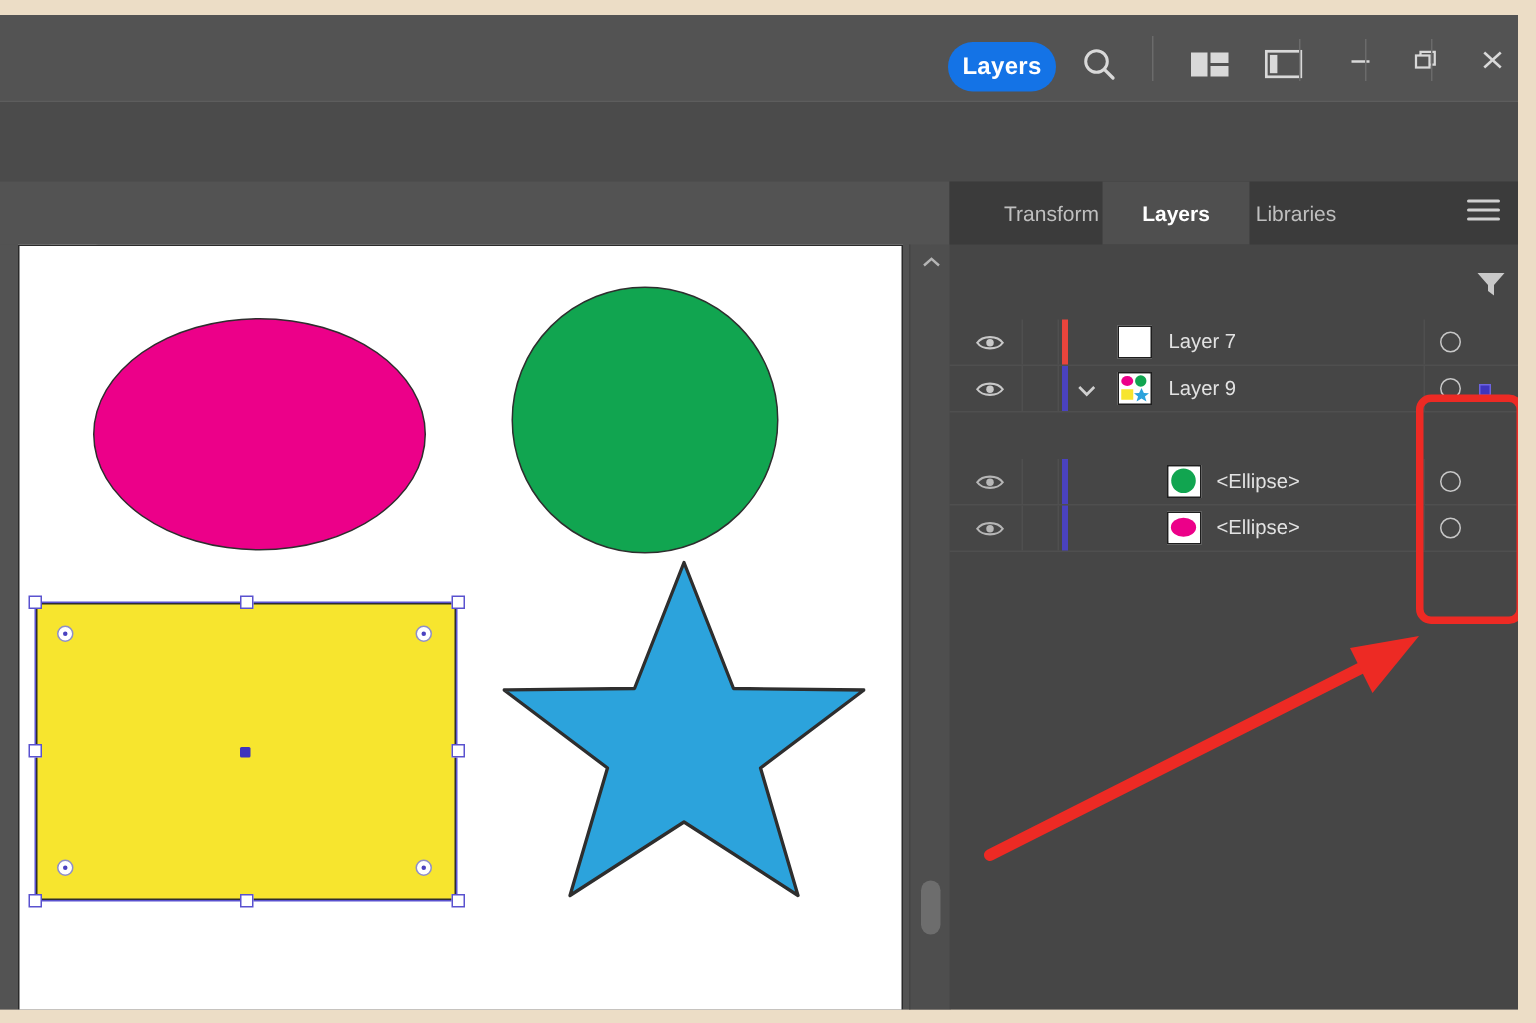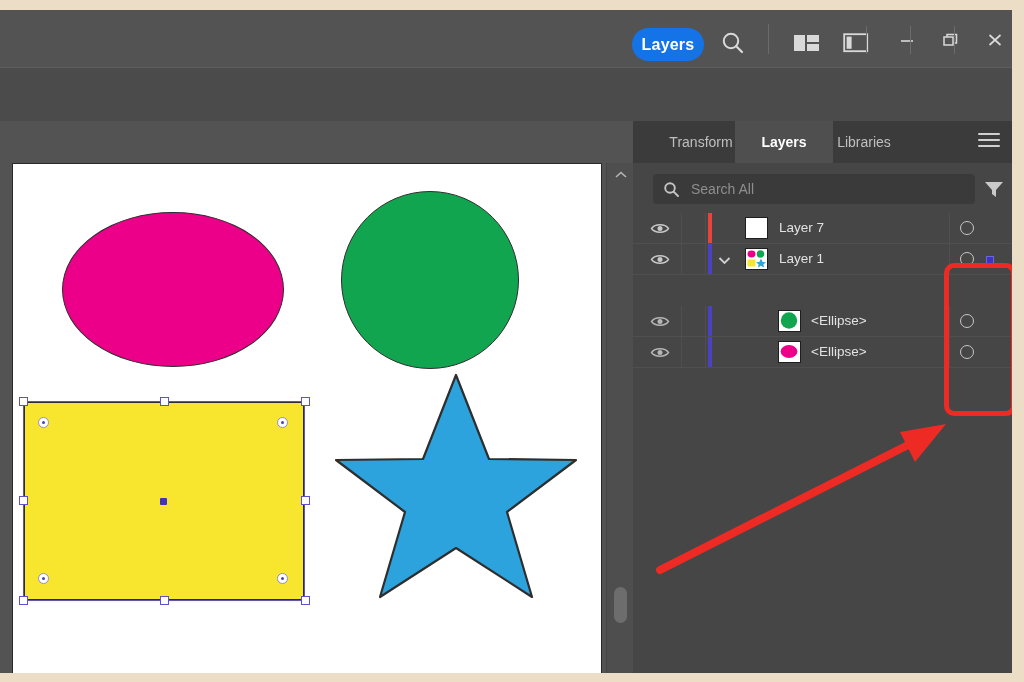--- a/index.html
+++ b/index.html
@@ -536,29 +536,20 @@
           <span>Layers</span>
         </div>
         <div class="panel-menu">
           <span></span>
             <span></span>
             <span></span>
         </div>
       </div>
 
       <div class="search-row">
-        <div class="search-box">
-          <span class="si">
-            <svg width="17" height="17" viewBox="0 0 17 17">
-              <circle cx="7" cy="7" r="4.8" fill="none" stroke="#c4c4c4" stroke-width="1.9"></circle>
-              <line x1="10.6" y1="10.6" x2="15" y2="15" stroke="#c4c4c4" stroke-width="2" stroke-linecap="round"></line>
-            </svg>
-          </span>
-          <input type="text" placeholder="Search All" style="">
-        </div>
         <div class="filter-ic">
           <svg width="22" height="20" viewBox="0 0 22 20">
             <polygon points="2,3 20,3 13,11 13,18 9,15 9,11" fill="#c9c9c9"></polygon>
           </svg>
         </div>
       </div>
 
       <div class="layer-list">
 
         <div class="layer-row" style="top:0px;">
@@ -594,21 +585,21 @@
           </div>
           <div class="thumb" style="left:112px;">
             <svg width="20" height="19" viewBox="0 0 20 19">
               <rect width="20" height="19" fill="#fff"></rect>
               <ellipse cx="5.5" cy="5" rx="4" ry="3.4" fill="#ec0089"></ellipse>
               <circle cx="14.5" cy="5" r="3.8" fill="#11a550"></circle>
               <rect x="1.5" y="10.5" width="8" height="7" fill="#f7e52e"></rect>
               <polygon points="15,9.6 16.6,13 20,13.2 17.3,15.4 18.3,18.6 15,16.7 11.7,18.6 12.7,15.4 10,13.2 13.4,13" fill="#2ca3dc"></polygon>
             </svg>
           </div>
-          <div class="lname" style="left:146px;">Layer 1</div>
+          <div class="lname" style="left:146px;">Layer 9</div>
           <div class="col-div" style="left:316px;"></div>
           <div class="target-ring"></div>
           <div class="sel-sq small"></div>
         </div>
 
 
         <div class="layer-row" style="top:93px;">
           <div class="eye">
             <svg width="20" height="13" viewBox="0 0 20 13">
               <path d="M1.5 6.5 C5 1.5, 15 1.5, 18.5 6.5 C15 11.5, 5 11.5, 1.5 6.5 Z" fill="none" stroke="#b6b6b6" stroke-width="1.4"></path>

